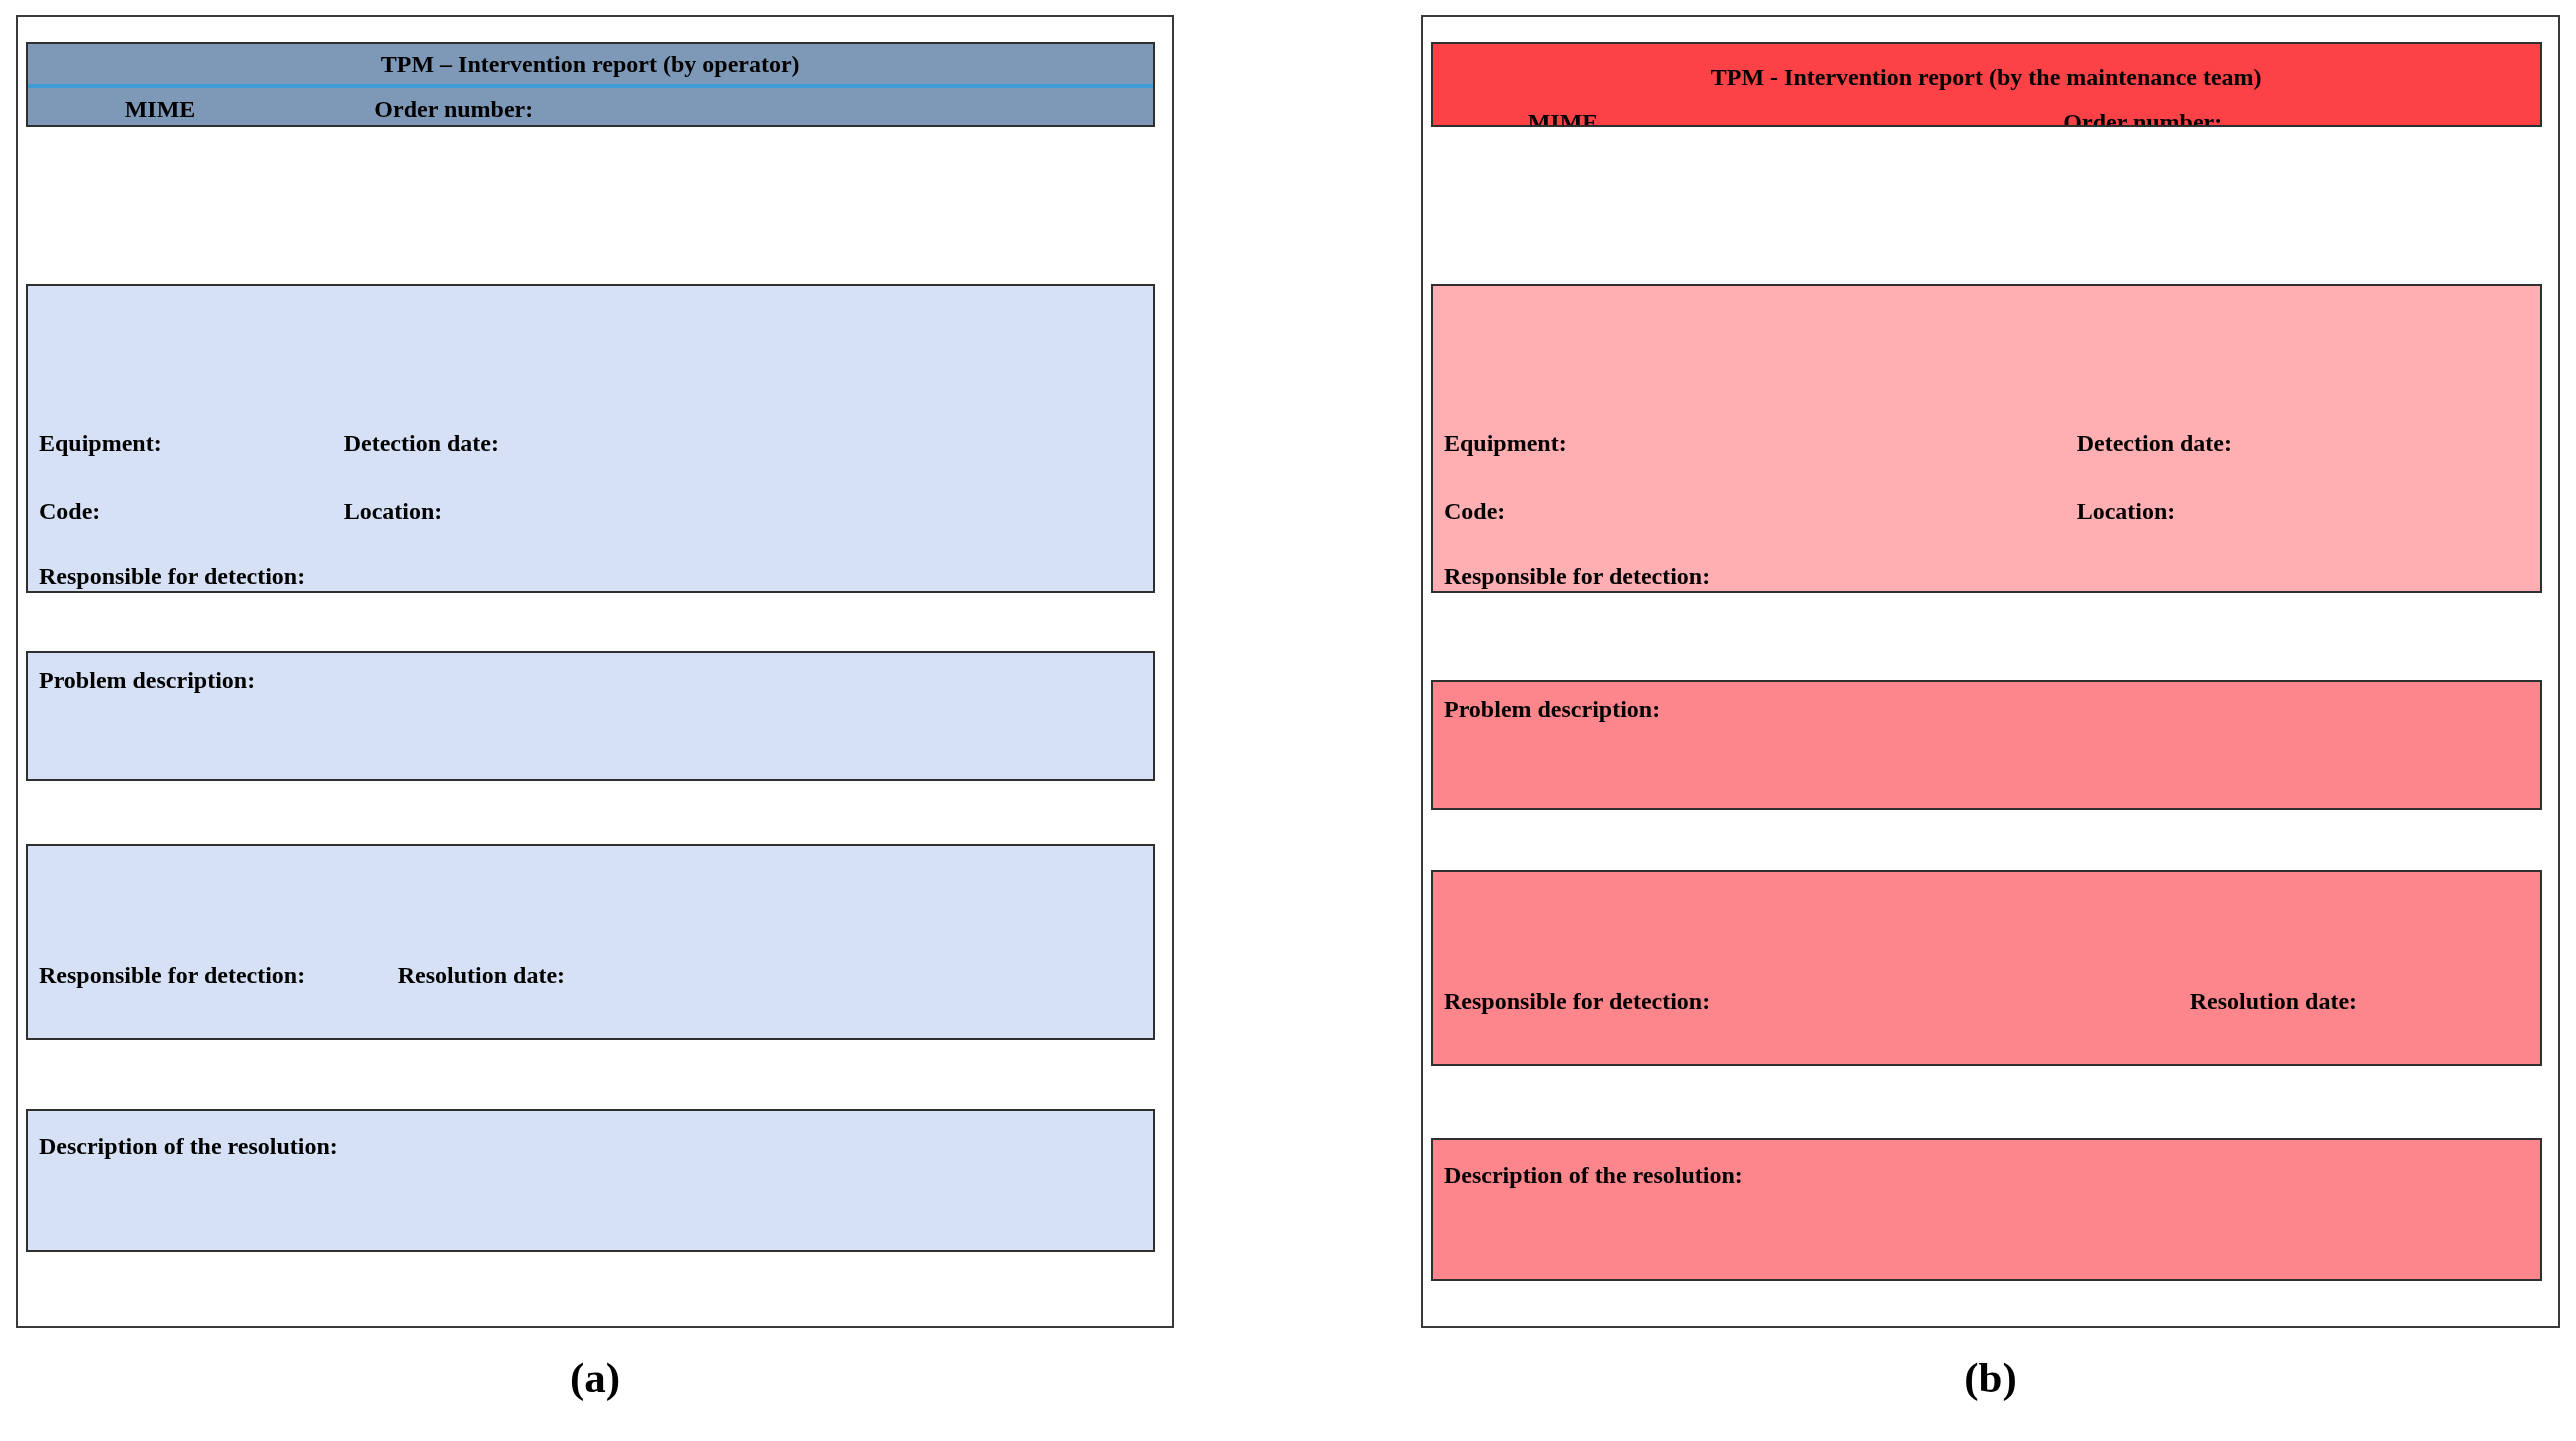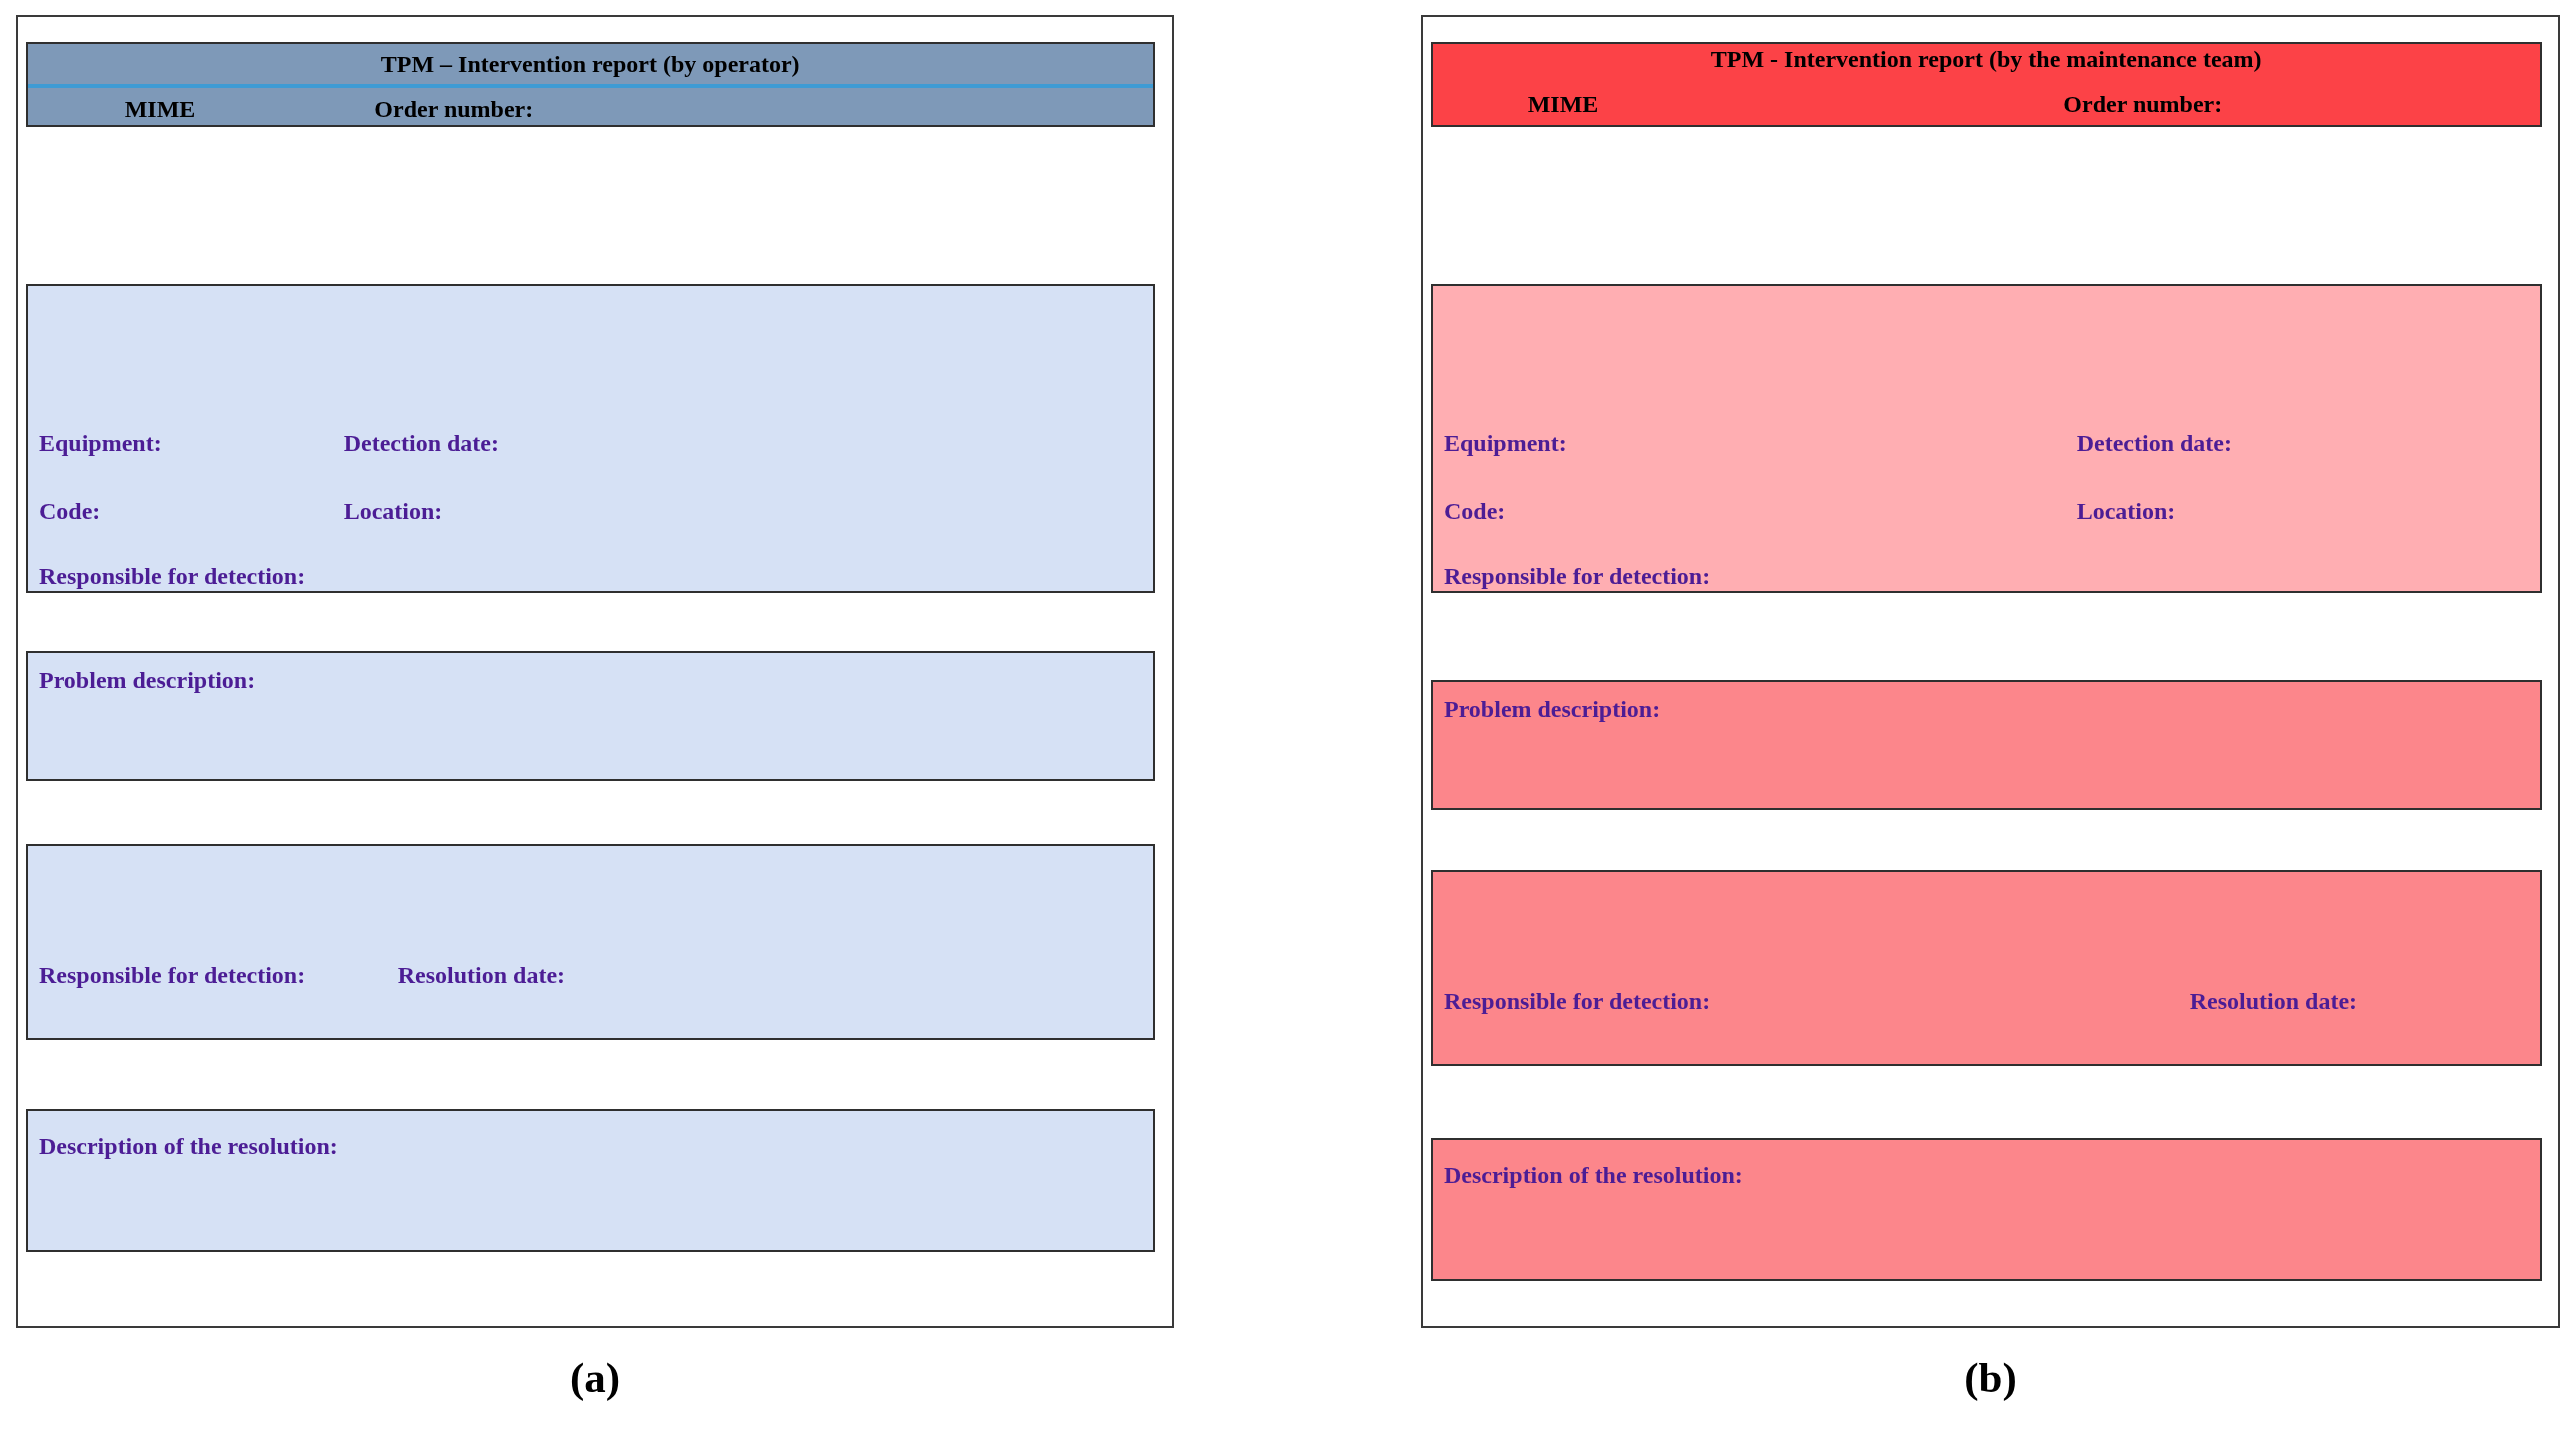--- a/index.html
+++ b/index.html
@@ -114,21 +114,21 @@
     background: #FFAEB2;
   }
   .b-body {
     background: #FC868B;
   }
 
   .fieldlabel {
     position: absolute;
     font-weight: 700;
     font-size: 24px;
-    color: #4c1d95;
+    color: #000000;
     white-space: nowrap;
     line-height: 1;
   }
 
   .caption {
     position: absolute;
     text-align: center;
     font-weight: 700;
     font-size: 43px;
     color: #000;
@@ -177,21 +177,21 @@
     </div>
   </div>
 
   <div class="caption" style="left:16px; top:1353px; width:1158px;">(a)</div>
 
   <div class="panel-b-wrap">
     <div class="panel-frame"></div>
     <div class="panel-inner">
 
       <div class="block b-header" style="left:9.7px; top:27px; width:1111px; height:85px;">
-        <div class="hdr-title" style="padding-top:3px;">TPM - Intervention report (by the maintenance team)</div>
+        <div class="hdr-title" style="padding-top:21px;">TPM - Intervention report (by the maintenance team)</div>
         <div class="hdr-divider" style="margin-top:7.2px;"></div>
         <div class="hdr-row2" style="padding-top:8.9px;">
           <span class="hdr-mime" style="margin-left:95px;">MIME</span>
           <span class="hdr-order" style="margin-left:465px;">Order number:</span>
         </div>
       </div>
 
       <div class="block b-info" style="left:9.7px; top:269px; width:1111px; height:309px;">
         <span class="fieldlabel" style="left:11.3px; top:145px;">Equipment:</span>
         <span class="fieldlabel" style="left:11.3px; top:213px;">Code:</span>

